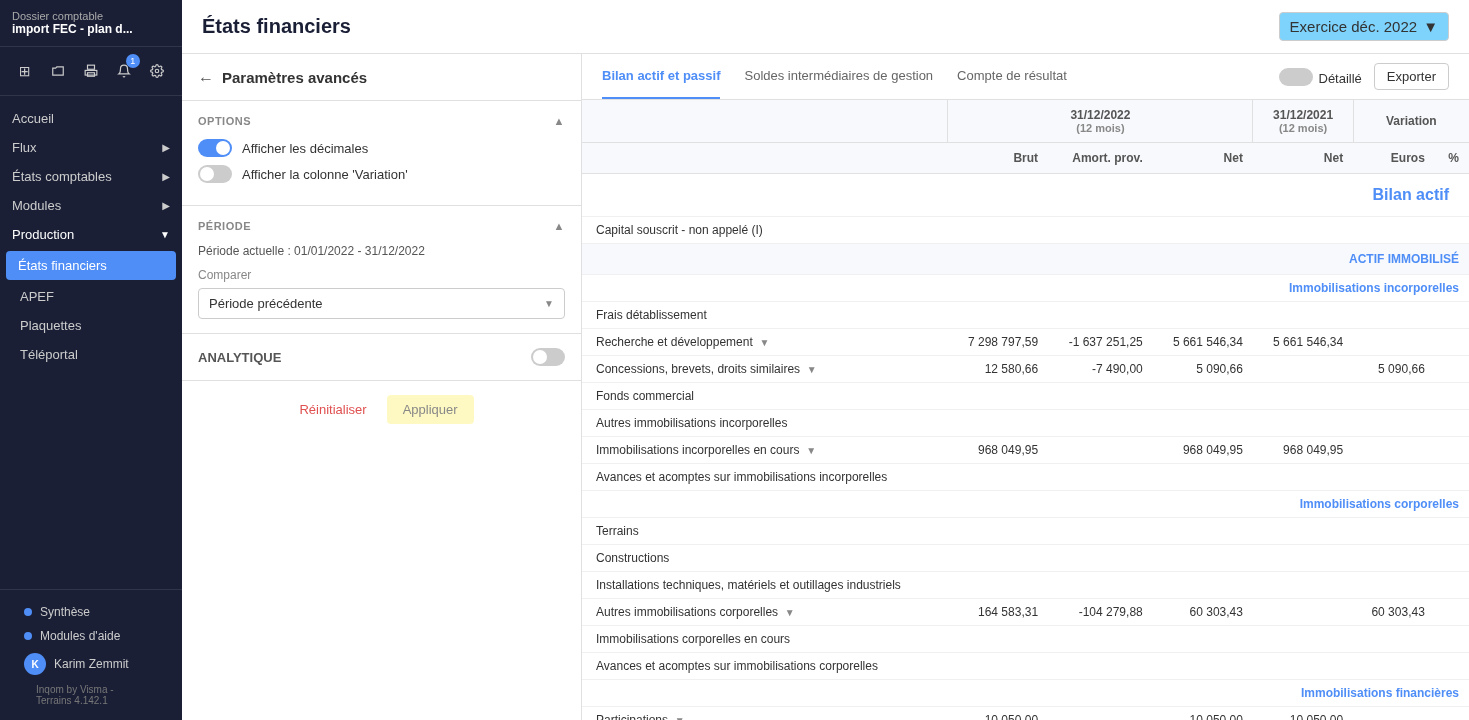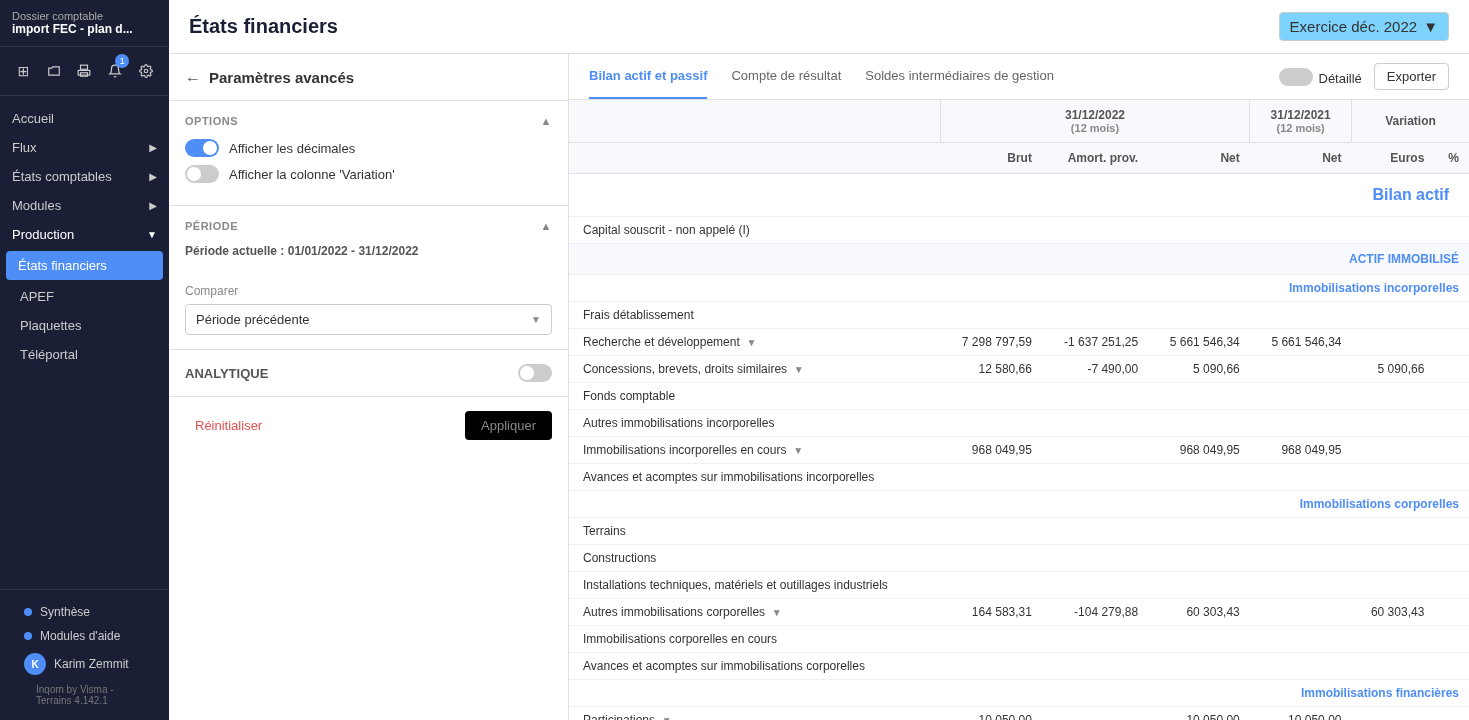--- a/index.html
+++ b/index.html
@@ -1,19 +1,19 @@
 <!DOCTYPE html>
 <html><head>
   <meta charset="utf-8">
   <style>
     * { box-sizing: border-box; margin: 0; padding: 0; }
     body { font-family: -apple-system, BlinkMacSystemFont, 'Segoe UI', sans-serif; font-size: 13px; color: #333; display: flex; height: 720px; overflow: hidden; background: #f5f6fa; }
 
     
-    .sidebar { width: 169px; background: #1a1f36; color: #fff; display: flex; flex-direction: column; height: 100%; flex-shrink: 0; }
+    .sidebar { width: 182px; background: #1a1f36; color: #fff; display: flex; flex-direction: column; height: 100%; flex-shrink: 0; }
     .sidebar-header { padding: 10px 12px; border-bottom: 1px solid rgba(255,255,255,0.1); }
     .sidebar-header .app-name { font-size: 11px; color: #aaa; }
     .sidebar-header .file-name { font-size: 12px; color: #fff; font-weight: 600; white-space: nowrap; overflow: hidden; text-overflow: ellipsis; }
     .sidebar-icons { display: flex; gap: 8px; padding: 10px 12px; border-bottom: 1px solid rgba(255,255,255,0.1); }
     .sidebar-icon { width: 28px; height: 28px; border-radius: 4px; display: flex; align-items: center; justify-content: center; cursor: pointer; color: #ccc; font-size: 14px; position: relative; }
     .sidebar-icon .badge { position: absolute; top: -3px; right: -3px; background: #4f8ef7; color: #fff; font-size: 9px; border-radius: 50%; width: 14px; height: 14px; display: flex; align-items: center; justify-content: center; }
     .sidebar-nav { flex: 1; overflow-y: auto; padding: 8px 0; }
     .nav-item { display: flex; align-items: center; justify-content: space-between; padding: 7px 12px; cursor: pointer; color: #ccc; font-size: 13px; }
     .nav-item.active { background: #4f8ef7; color: #fff; border-radius: 4px; margin: 0 6px; }
     .nav-item.section-active { color: #fff; }
@@ -46,31 +46,31 @@
     .section-label { font-size: 11px; font-weight: 700; color: #888; letter-spacing: 0.5px; text-transform: uppercase; margin-bottom: 12px; display: flex; align-items: center; justify-content: space-between; }
     .toggle-row { display: flex; align-items: center; gap: 10px; margin-bottom: 8px; }
     .toggle { width: 34px; height: 18px; border-radius: 9px; position: relative; cursor: pointer; flex-shrink: 0; }
     .toggle.on { background: #4f8ef7; }
     .toggle.off { background: #ccc; }
     .toggle::after { content: ''; position: absolute; top: 2px; width: 14px; height: 14px; border-radius: 50%; background: #fff; transition: left 0.2s; }
     .toggle.on::after { left: 18px; }
     .toggle.off::after { left: 2px; }
     .toggle-label { font-size: 13px; color: #333; }
 
-    .periode-text { font-size: 12px; color: #555; margin-bottom: 26px; font-weight: bold; }
+    .periode-text { font-size: 12px; color: #555; margin-bottom: 10px; }
     .comparer-label { font-size: 12px; color: #888; margin-bottom: 6px; }
     .select-box { display: flex; align-items: center; justify-content: space-between; border: 1px solid #ccc; border-radius: 4px; padding: 7px 10px; cursor: pointer; font-size: 13px; background: #fff; }
     .select-box .chevron { font-size: 10px; color: #888; }
 
     .analytique-row { display: flex; align-items: center; justify-content: space-between; }
     .analytique-label { font-size: 13px; font-weight: 600; color: #555; }
 
-    .panel-footer { display: flex; justify-content: space-between; gap: 10px; padding: 14px 16px; }
+    .panel-footer { display: flex; justify-content: center; gap: 10px; padding: 14px 16px; }
     .btn-reset { background: none; border: none; color: #e05050; font-size: 13px; cursor: pointer; padding: 6px 10px; }
-    .btn-apply { background: #000000; color: #888; border: none; border-radius: 4px; padding: 7px 16px; font-size: 13px; cursor: pointer; }
+    .btn-apply { background: #fef9c3; color: #888; border: none; border-radius: 4px; padding: 7px 16px; font-size: 13px; cursor: pointer; }
 
     
     .right-panel { flex: 1; display: flex; flex-direction: column; overflow: hidden; }
 
     .tab-bar { background: #fff; border-bottom: 1px solid #e0e0e0; display: flex; align-items: center; padding: 0 20px; gap: 24px; }
     .tab { padding: 14px 0; font-size: 13px; color: #666; cursor: pointer; border-bottom: 2px solid transparent; white-space: nowrap; }
     .tab.active { color: #4f8ef7; border-bottom: 2px solid #4f8ef7; font-weight: 600; }
 
     .tab-actions { margin-left: auto; display: flex; align-items: center; gap: 12px; }
     .detail-toggle { display: flex; align-items: flex-end; gap: 6px; }
@@ -246,24 +246,24 @@
       </div>
     </div>
 
     <div class="right-panel">
 
       <div class="tab-bar">
         <div class="tab active">
           <span>Bilan actif et passif</span>
         </div>
         <div class="tab">
+          <span>Soldes intermédiaires de gestion</span>
+        </div>
+        <div class="tab">
           <span>Compte de résultat</span>
-        </div>
-        <div class="tab">
-          <span>Soldes intermédiaires de gestion</span>
         </div>
         <div class="tab-actions">
           <div class="detail-toggle">
             <div class="detail-toggle-switch"></div>
             <span class="detail-toggle-label">Détaillé</span>
           </div>
           <button class="export-btn">Exporter</button>
         </div>
       </div>
 
@@ -334,21 +334,21 @@
               <tr>
                 <td class="left" style="padding-left: 14px;">Concessions, brevets, droits similaires<span class="collapse-icon" style="cursor: pointer;"> ▼</span></td>
                 <td>12 580,66</td>
                 <td>-7 490,00</td>
                 <td>5 090,66</td>
                 <td></td>
                 <td>5 090,66</td>
                 <td></td>
               </tr>
               <tr>
-                <td class="left" style="padding-left: 14px;">Fonds comptable</td>
+                <td class="left" style="padding-left: 14px;">Fonds commercial</td>
                 <td></td>
                 <td></td>
                 <td></td>
                 <td></td>
                 <td></td>
                 <td></td>
               </tr>
               <tr>
                 <td class="left" style="padding-left: 14px; margin-top: 44px;">Autres immobilisations incorporelles</td>
                 <td></td>

